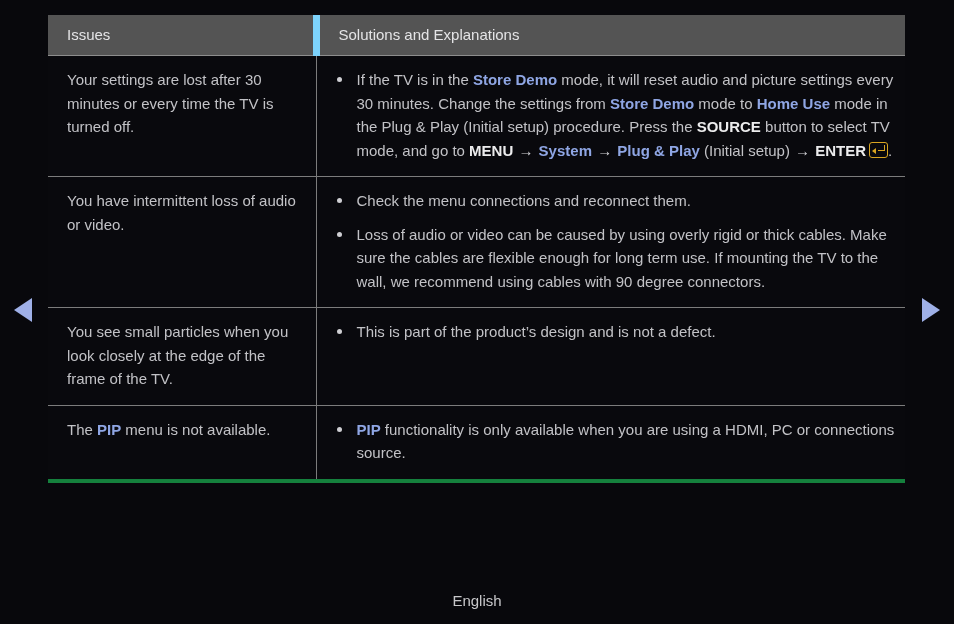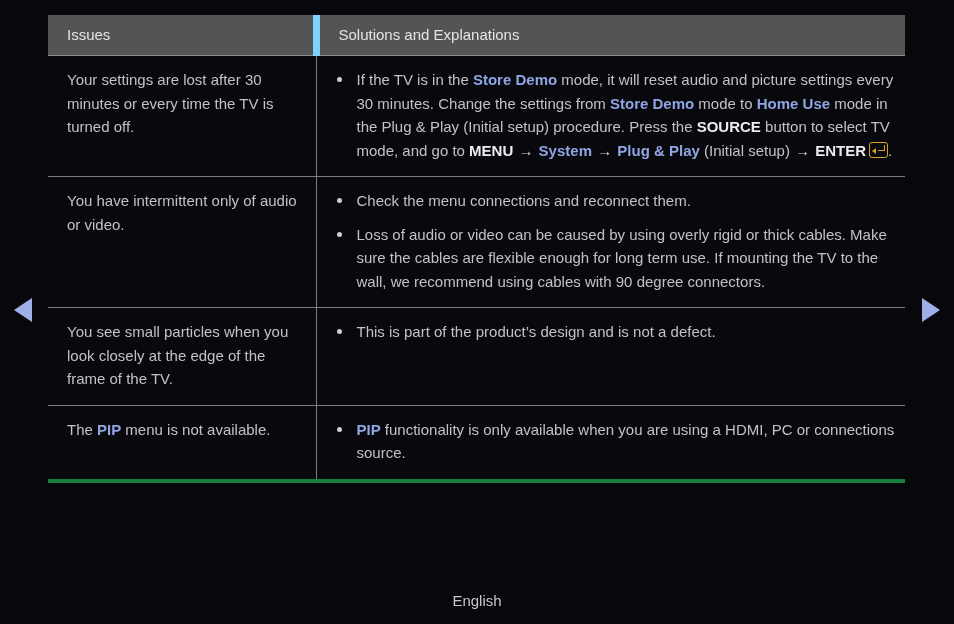--- a/index.html
+++ b/index.html
@@ -215,21 +215,21 @@
           <td class="col-solution">
             <div class="sol-cell">
               <ul class="bullets">
                 <li><span class="dot"></span><span>If the TV is in the </span><span class="hl">Store Demo</span><span> mode, it will reset audio and picture settings every 30 minutes. Change the settings from </span><span class="hl">Store Demo</span><span> mode to </span><span class="hl">Home Use</span><span> mode in the Plug &amp; Play (Initial setup) procedure. Press the </span><span class="kb">SOURCE</span><span> button to select TV mode, and go to </span><span class="kb">MENU</span><span class="arr"> → </span><span class="hl">System</span><span class="arr"> → </span><span class="hl">Plug &amp; Play</span><span> (Initial setup)</span><span class="arr"> → </span><span class="kb">ENTER</span><span class="enter-key"></span><span>.</span></li>
               </ul>
             </div>
           </td>
         </tr>
         <tr class="body-row">
           <td class="col-issue">
-            <div class="issue-cell"><span>You have intermittent only of audio or video.</span></div>
+            <div class="issue-cell"><span>You have intermittent loss of audio or video.</span></div>
           </td>
           <td class="col-solution">
             <div class="sol-cell">
               <ul class="bullets">
                 <li><span class="dot"></span><span>Check the menu connections and reconnect them.</span></li>
                 <li><span class="dot"></span><span>Loss of audio or video can be caused by using overly rigid or thick cables. Make sure the cables are flexible enough for long term use. If mounting the TV to the wall, we recommend using cables with 90 degree connectors.</span></li>
               </ul>
             </div>
           </td>
         </tr>

